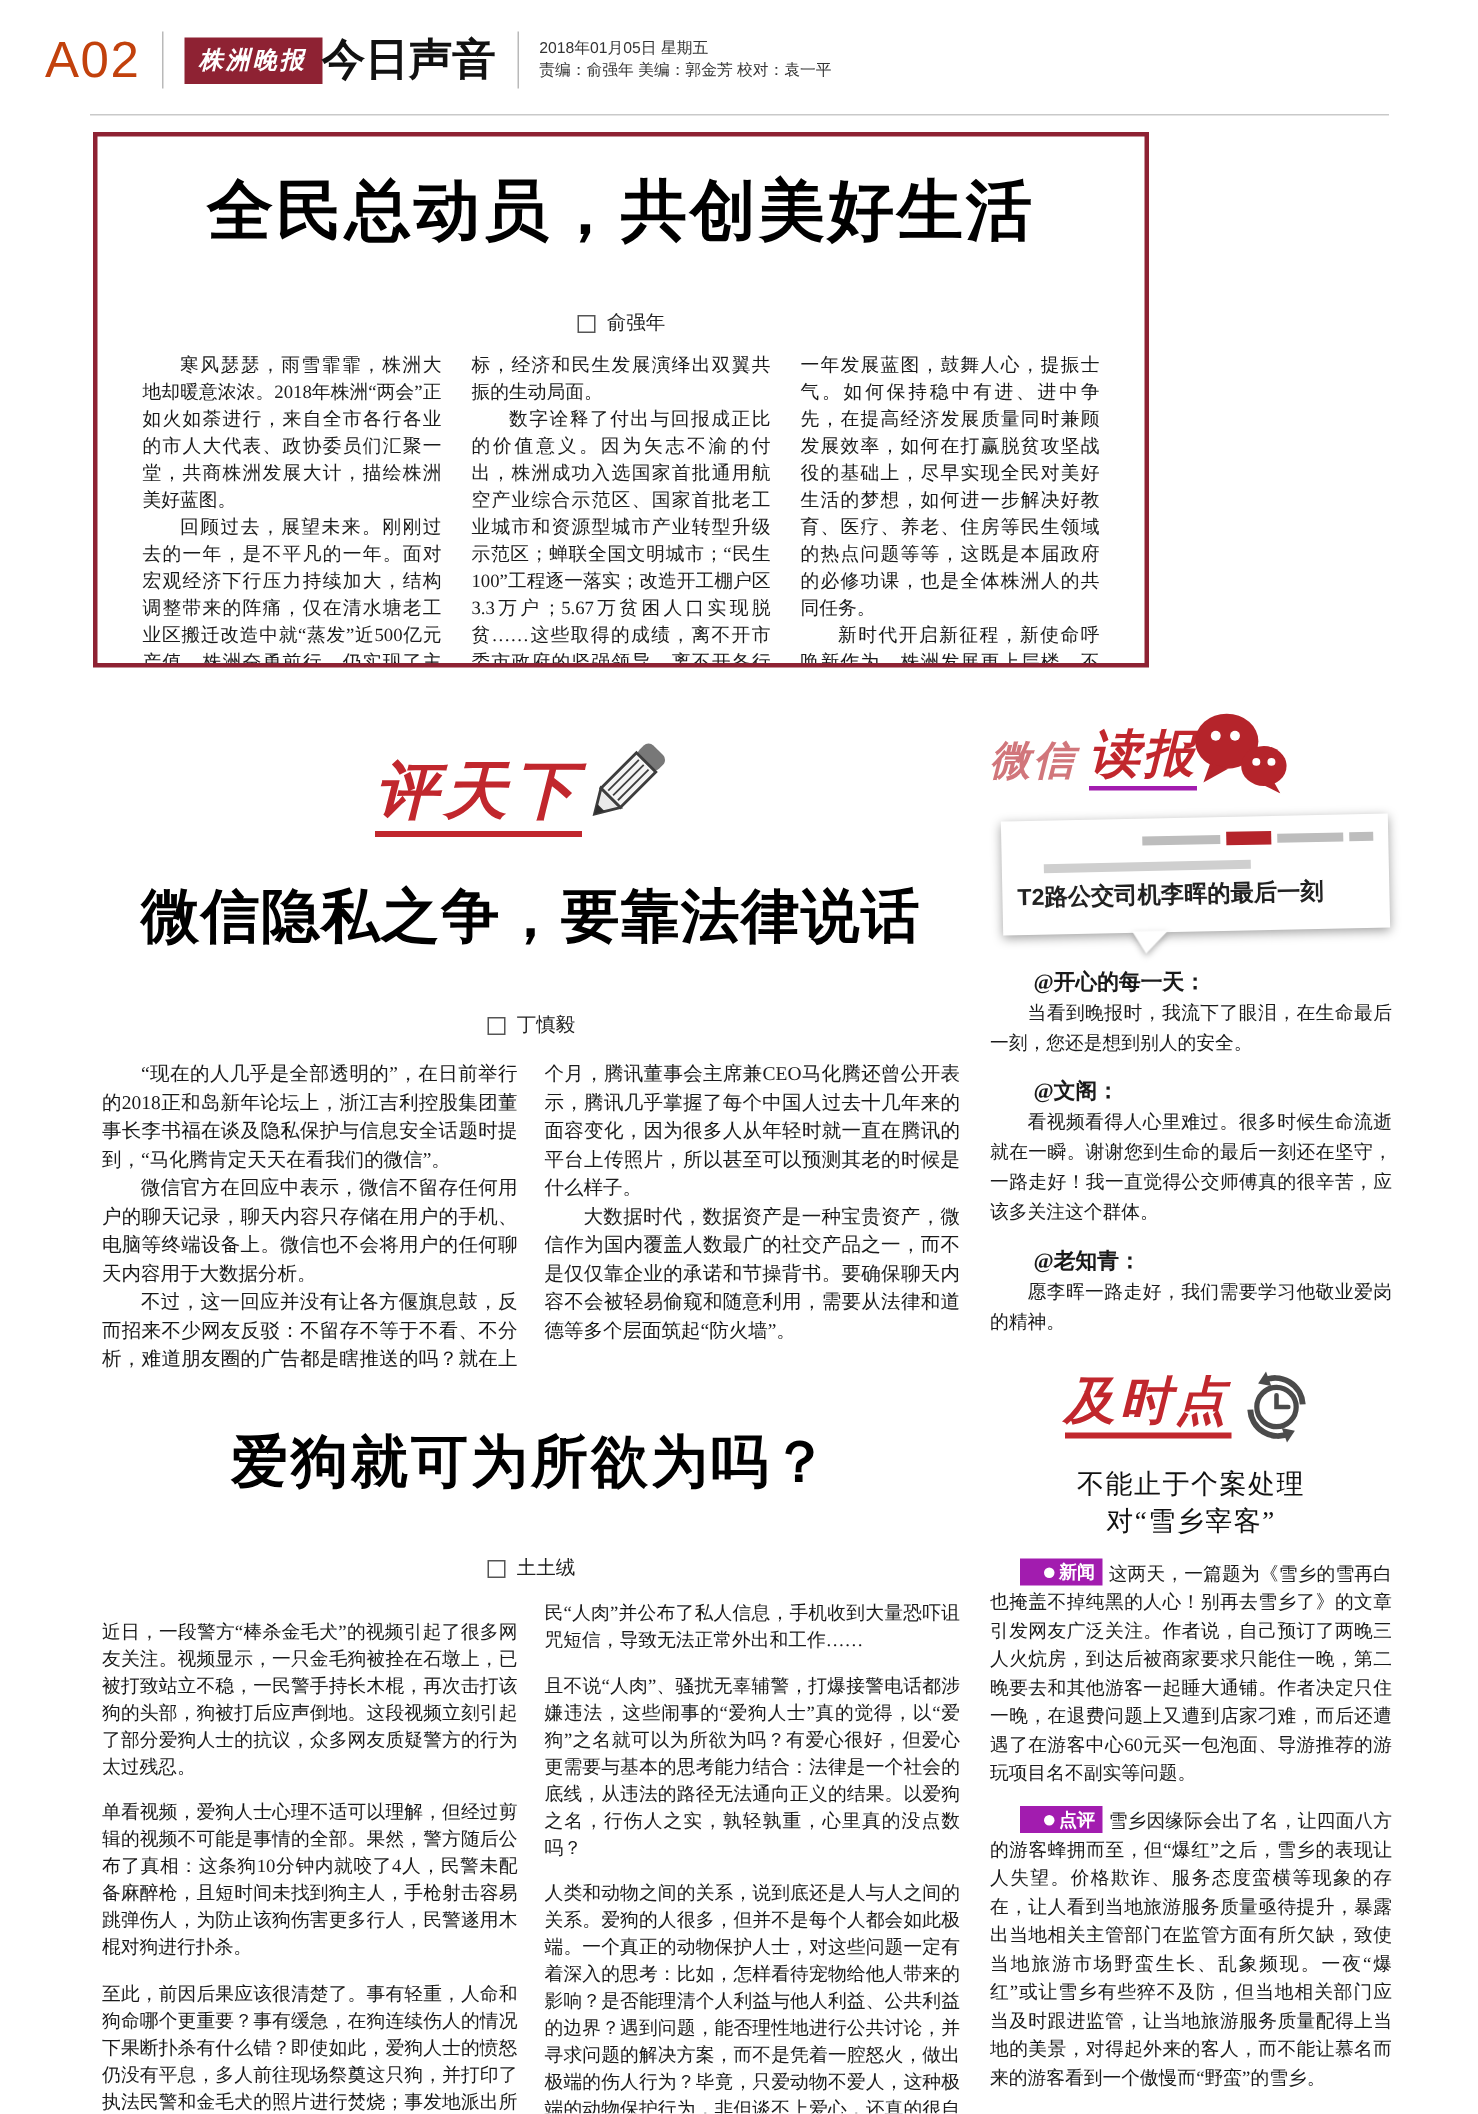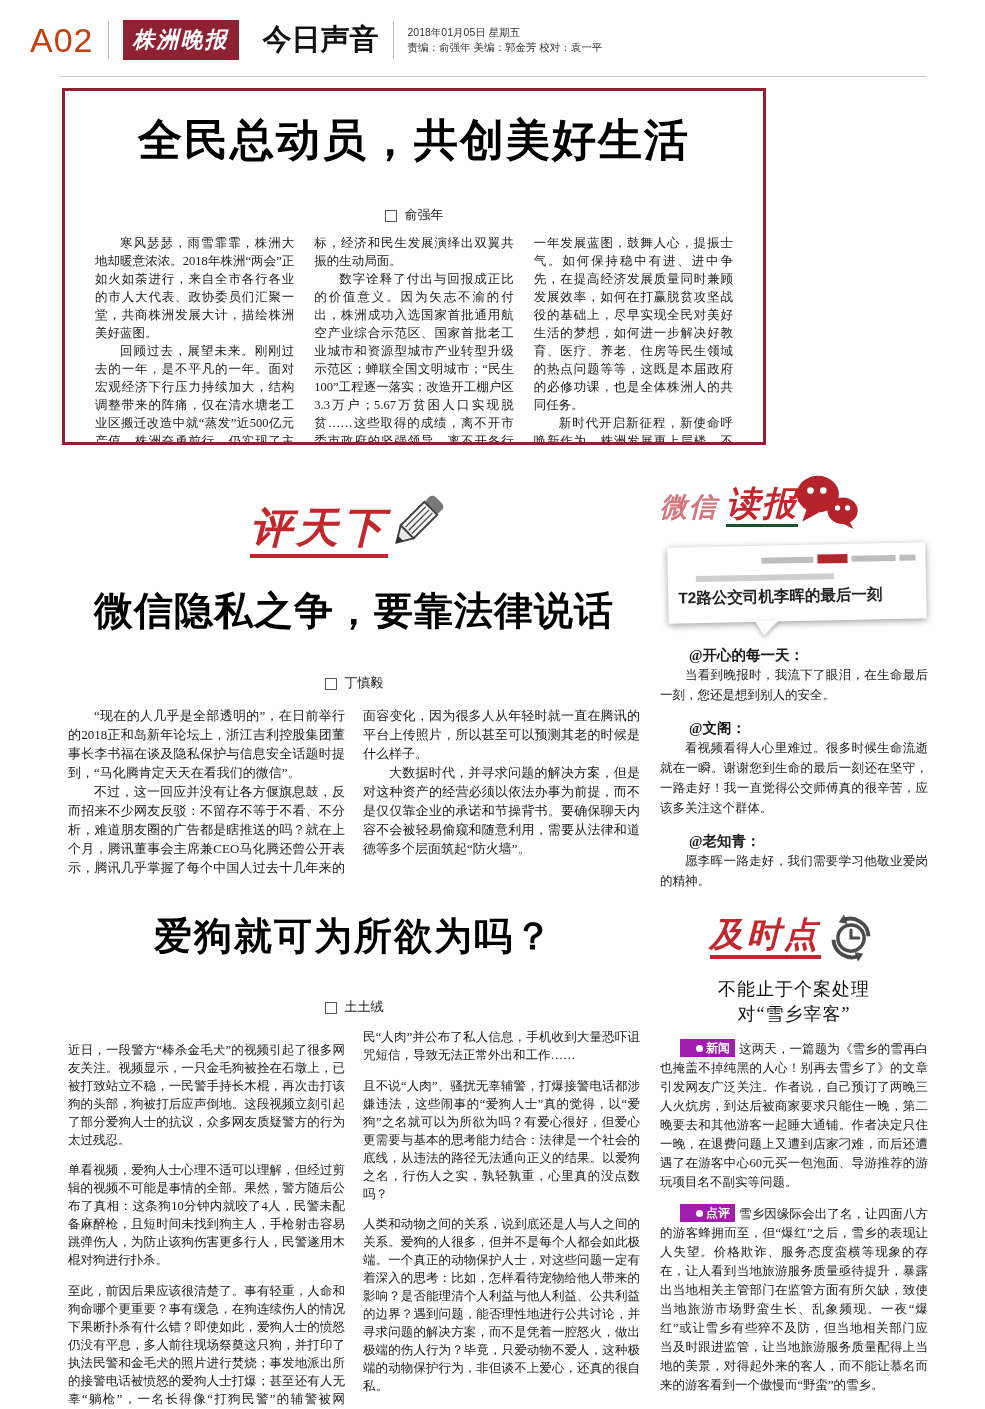--- a/index.html
+++ b/index.html
@@ -3,23 +3,23 @@
 <meta charset="utf-8">
 <style>
   html,body{margin:0;padding:0;background:#ffffff;}
   .page{position:relative;width:985px;height:1409px;background:#fff;overflow:hidden;
         font-family:"Liberation Serif","DejaVu Serif",serif;color:#1a1a1a;}
 
   
   .header{position:absolute;top:12px;left:30px;right:30px;height:56px;display:flex;align-items:center;}
   .pageno{font-family:"Liberation Sans","DejaVu Sans",sans-serif;font-size:34px;color:#c2410c;letter-spacing:1px;}
   .vdiv{width:1px;height:38px;background:#b9b9b9;margin:0 14px;}
-  .masthead{background:#8e2233;color:#fff;padding:5px 10px;font-size:22px;font-weight:bold;font-style:italic;
+  .masthead{background:#8e2233;color:#fff;padding:5px 10px;font-size:16px;font-weight:bold;font-style:italic;
             letter-spacing:2px;font-family:"Liberation Serif","DejaVu Serif",serif;}
-  .sectionname{font-family:Liberation Mono, monospace;font-size:29px;font-weight:bold;color:#111;margin-left:24px;}
+  .sectionname{font-family:Liberation Mono, monospace;font-size:29px;font-weight:bold;color:#111;margin-left:0;}
   .dateblock{font-size:10.5px;line-height:15px;color:#333;font-family:"Liberation Sans","DejaVu Sans",sans-serif;}
   .header-rule{position:absolute;top:76px;left:60px;width:866px;height:0;border-top:1px solid #c9c9c9;}
 
   
   .lead-box{position:absolute;top:88px;left:62px;width:704px;height:357px;border:3px solid #8e2233;
             box-sizing:border-box;padding:12px 30px 10px 30px;overflow:hidden;}
   .lead-title{text-align:center;font-size:44px;font-weight:bold;letter-spacing:2px;margin:8px 0 10px 0;color:#000;}
   .byline{text-align:center;font-size:13px;color:#222;margin-bottom:10px;margin-top:36px;}
   .sq{display:inline-block;width:10px;height:10px;border:1px solid #555;margin-right:8px;vertical-align:middle;}
   .lead-cols{column-count:3;column-gap:20px;font-size:12.5px;line-height:18px;text-align:justify;}
@@ -34,21 +34,21 @@
   .sub-title{text-align:center;font-size:39px;font-weight:bold;letter-spacing:1px;color:#000;margin:10px 0 8px 0;}
   .art-cols{column-count:2;column-gap:18px;font-size:13px;line-height:19px;text-align:justify;margin-top:14px;}
   .dog-title{text-align:center;font-size:38px;font-weight:bold;letter-spacing:2px;color:#000;margin:34px 0 8px 0;}
   .dog-cols{column-count:2;column-gap:18px;font-size:12.5px;line-height:18px;text-align:justify;margin-top:12px;}
 
   
   .right-region{position:absolute;top:470px;left:660px;width:268px;}
   .wx-logo-row{display:flex;align-items:center;margin-top:14px;}
   .wx-light{color:#b5242b;opacity:.62;font-size:27px;font-weight:bold;font-style:italic;letter-spacing:2px;}
   .wx-bold{color:#c1272d;font-size:34px;font-weight:bold;font-style:italic;letter-spacing:2px;margin-left:8px;
-           border-bottom:3px solid #14532d;padding-bottom:2px;line-height:1.05;}
+           border-bottom:3px solid #a21caf;padding-bottom:2px;line-height:1.05;}
   .wx-bubbles{margin-left:-4px;margin-top:-10px;}
 
   .clipping{position:relative;margin-top:16px;margin-left:8px;width:238px;background:#fff;
             box-shadow:0 2px 7px rgba(0,0,0,.38);transform:rotate(-1.2deg);padding:10px 10px 14px 10px;}
   .clip-meta{display:flex;justify-content:flex-end;align-items:center;gap:4px;}
   .clip-bar{height:6px;background:#bdbdbd;}
   .clip-chip{width:30px;height:9px;background:#b5242b;}
   .clip-subbar{width:138px;height:6px;background:#cfcfcf;margin:10px 0 6px 18px;}
   .clip-headline{font-family:"Liberation Sans","DejaVu Sans",sans-serif;font-weight:bold;font-size:15.5px;color:#222;}
   .clip-tail{position:absolute;left:86px;bottom:-14px;width:0;height:0;border-left:9px solid transparent;
@@ -119,22 +119,23 @@
         </g>
       </svg>
     </div>
 
     <div class="sub-title">微信隐私之争，要靠法律说话</div>
     <div class="byline">
       <span class="sq"></span><span>丁慎毅</span>
     </div>
     <div class="art-cols">
       <p>“现在的人几乎是全部透明的”，在日前举行的2018正和岛新年论坛上，浙江吉利控股集团董事长李书福在谈及隐私保护与信息安全话题时提到，“马化腾肯定天天在看我们的微信”。</p>
+      <p>微信官方在回应中表示，微信不留存任何用户的聊天记录，聊天内容只存储在用户的手机、电脑等终端设备上。微信也不会将用户的任何聊天内容用于大数据分析。</p>
       <p>不过，这一回应并没有让各方偃旗息鼓，反而招来不少网友反驳：不留存不等于不看、不分析，难道朋友圈的广告都是瞎推送的吗？就在上个月，腾讯董事会主席兼CEO马化腾还曾公开表示，腾讯几乎掌握了每个中国人过去十几年来的面容变化，因为很多人从年轻时就一直在腾讯的平台上传照片，所以甚至可以预测其老的时候是什么样子。</p>
-      <p>大数据时代，并寻求问题的解决方案，但是对这种资产的经营必须以依法办事为前提，而不是仅仅靠企业的承诺和节操背书。要确保聊天内容不会被轻易偷窥和随意利用，需要从法律和道德等多个层面筑起“防火墙”。</p>
+      <p>大数据时代，数据资产是一种宝贵资产，微信作为国内覆盖人数最广的社交产品之一，而不是仅仅靠企业的承诺和节操背书。要确保聊天内容不会被轻易偷窥和随意利用，需要从法律和道德等多个层面筑起“防火墙”。</p>
     </div>
 
     <div class="dog-title">爱狗就可为所欲为吗？</div>
     <div class="byline">
       <span class="sq"></span><span>土土绒</span>
     </div>
     <div class="dog-cols">
       <p>近日，一段警方“棒杀金毛犬”的视频引起了很多网友关注。视频显示，一只金毛狗被拴在石墩上，已被打致站立不稳，一民警手持长木棍，再次击打该狗的头部，狗被打后应声倒地。这段视频立刻引起了部分爱狗人士的抗议，众多网友质疑警方的行为太过残忍。</p>
       <p>单看视频，爱狗人士心理不适可以理解，但经过剪辑的视频不可能是事情的全部。果然，警方随后公布了真相：这条狗10分钟内就咬了4人，民警未配备麻醉枪，且短时间未找到狗主人，手枪射击容易跳弹伤人，为防止该狗伤害更多行人，民警遂用木棍对狗进行扑杀。</p>
       <p>至此，前因后果应该很清楚了。事有轻重，人命和狗命哪个更重要？事有缓急，在狗连续伤人的情况下果断扑杀有什么错？即使如此，爱狗人士的愤怒仍没有平息，多人前往现场祭奠这只狗，并打印了执法民警和金毛犬的照片进行焚烧；事发地派出所的接警电话被愤怒的爱狗人士打爆；甚至还有人无辜“躺枪”，一名长得像“打狗民警”的辅警被网民“人肉”并公布了私人信息，手机收到大量恐吓诅咒短信，导致无法正常外出和工作……</p>

